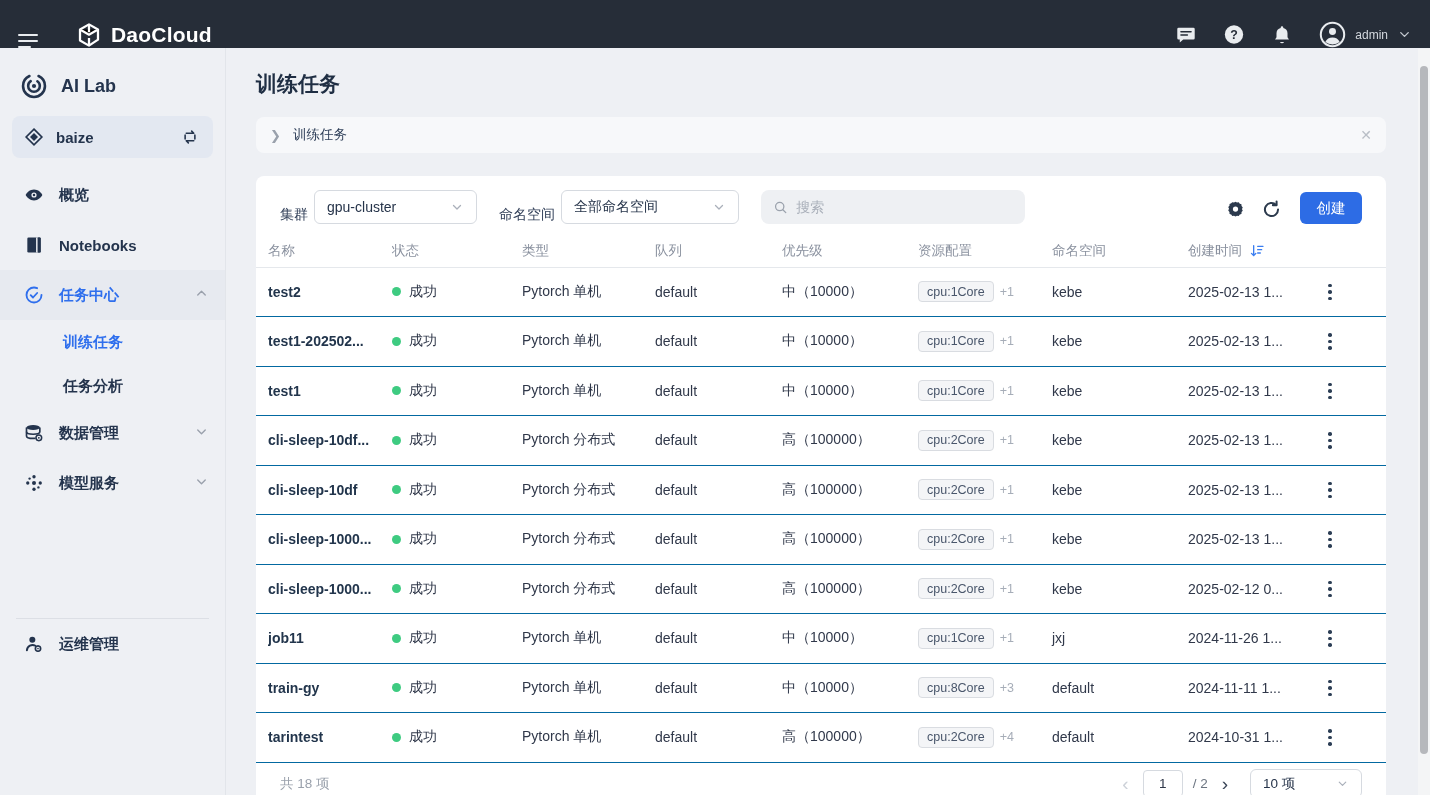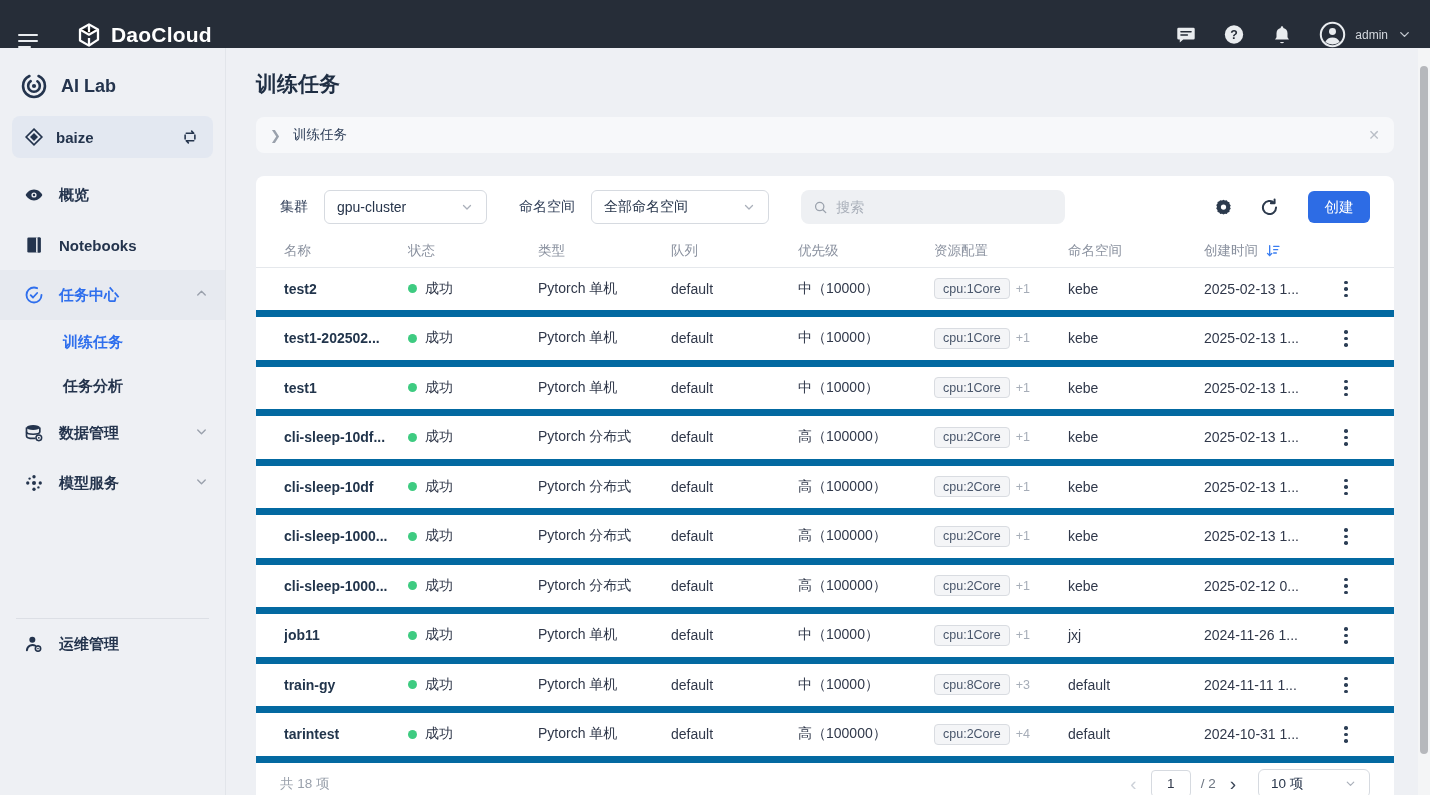--- a/index.html
+++ b/index.html
@@ -40,38 +40,38 @@
 
   
   .page-title { font-size:21px; font-weight:700; color:#1f2e43; margin:8px 0 0 0; }
   .crumb-bar { margin-top:19px; background:#f7f8fa; border-radius:8px; height:36px; display:flex; align-items:center; padding:0 14px; }
   .crumb-chev { color:#9aa1ac; font-size:13px; margin-right:12px; }
   .crumb-text { font-size:13.5px; color:#30405a; }
   .crumb-close { margin-left:auto; color:#b9bec6; font-size:14px; cursor:pointer; }
 
   
   .card { margin-top:23px; background:#ffffff; border-radius:8px; height:629px; display:flex; flex-direction:column; overflow:hidden; }
-  .toolbar { display:flex; align-items:center; padding:14px 24px 12px 24px; gap:16px; }
+  .toolbar { display:flex; align-items:flex-end; padding:14px 24px 12px 24px; gap:6px; }
   .tb-label { font-size:14px; color:#33415a; }
   .select { background:#fff; border:1px solid #d6dae0; border-radius:6px; height:34px; display:flex; align-items:center; padding:0 12px; font-size:14px; color:#26344a; cursor:pointer; }
   .select .sel-value { flex:1; }
   .sel-cluster { width:163px; margin-right:16px; }
   .sel-namespace { width:178px; margin-right:16px; }
   .searchbox { background:#eef0f3; border-radius:8px; height:34px; width:264px; display:flex; align-items:center; padding:0 12px; gap:8px; }
   .searchbox input { border:none; outline:none; background:transparent; font-size:14px; color:#26344a; width:100%; font-family:inherit; }
   .searchbox input::placeholder { color:#aab0ba; }
   .tool-spacer { flex:1; }
   .icon-btn { width:30px; height:30px; display:flex; align-items:center; justify-content:center; cursor:pointer; }
   .create-btn { background:#2d6ce5; color:#fff; font-size:14.5px; border:none; border-radius:6px; height:32px; width:62px; cursor:pointer; margin-left:8px; font-family:inherit; }
 
   
-  .thead, .trow { display:grid; grid-template-columns:124px 130px 133px 127px 136px 134px 136px 122px 40px; align-items:center; padding:0 28px; }
+  .thead, .trow { display:grid; grid-template-columns:124px 130px 133px 127px 136px 134px 136px 122px 40px; align-items:center; padding:0 12px; }
   .thead { height:33px; color:#8a919f; font-size:13.5px; border-bottom:1px solid #e5e8ec; }
   .th-created { display:flex; align-items:center; gap:7px; }
-  .trow { height:49.5px; border-bottom:7px solid #0369a1; font-size:14px; color:#30384a; }
+  .trow { height:49.5px; border-bottom:1px solid #0369a1; font-size:14px; color:#30384a; }
   .cell-name { font-weight:700; color:#22354c; cursor:pointer; white-space:nowrap; overflow:hidden; }
   .cell-status { display:flex; align-items:center; gap:8px; }
   .dot { width:9px; height:9px; border-radius:50%; background:#3ecb81; }
   .res-badge { display:inline-block; background:#f4f5f7; border:1px solid #d9dce1; border-radius:4px; font-size:12.5px; color:#49566b; padding:2.5px 8px; }
   .res-extra { color:#a6adb8; font-size:12.5px; margin-left:6px; }
   .kebab { display:flex; flex-direction:column; align-items:center; gap:3px; cursor:pointer; justify-self:center; padding:4px; }
   .kebab i { width:3.5px; height:3.5px; border-radius:50%; background:#2c3e55; display:block; }
 
   
   .tfoot { margin-top:auto; height:44px; display:flex; align-items:center; padding:0 24px; }

